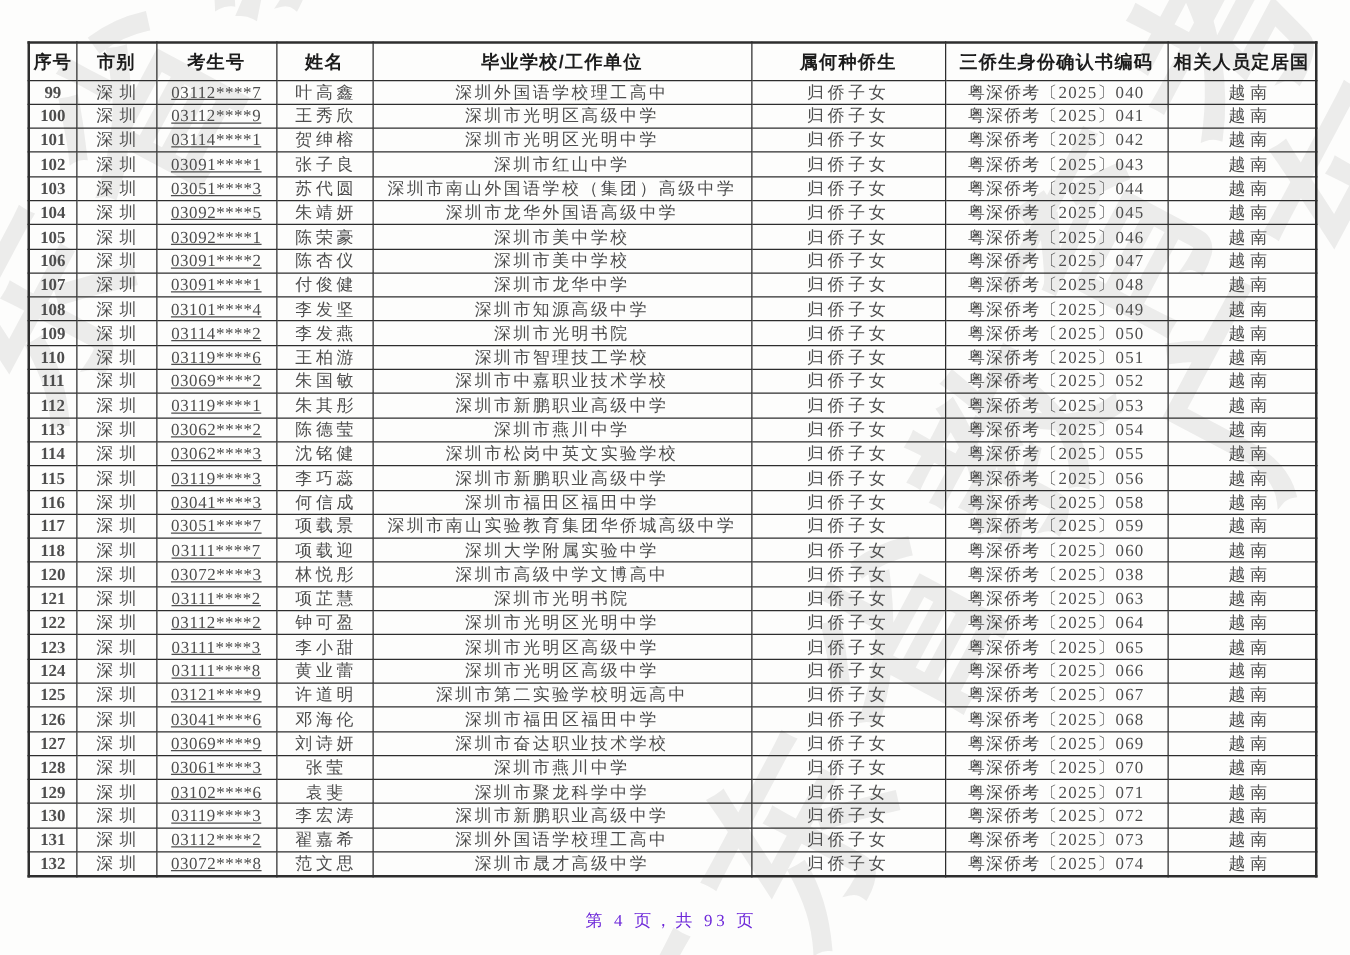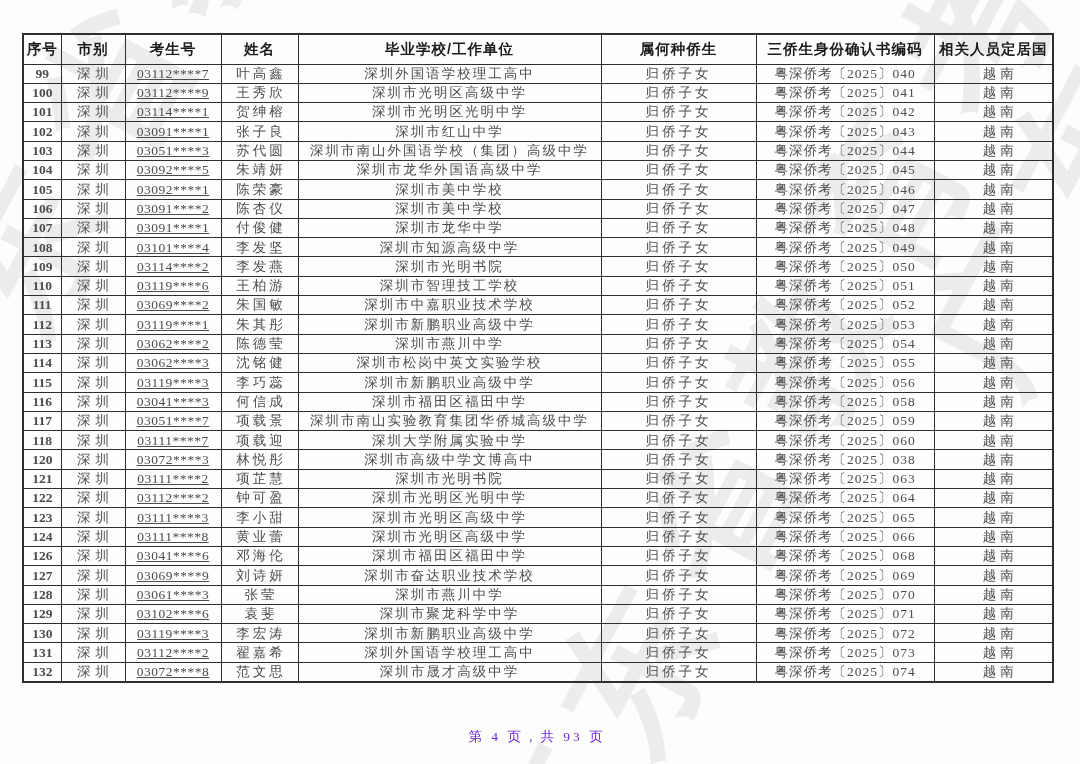--- a/index.html
+++ b/index.html
@@ -359,20 +359,30 @@
             <td class="col-seq">124</td>
             <td class="col-city">深圳</td>
             <td class="col-exam_no">03111****8</td>
             <td class="col-name">黄业蕾</td>
             <td class="col-school">深圳市光明区高级中学</td>
             <td class="col-overseas_type">归侨子女</td>
             <td class="col-cert_code">粤深侨考〔2025〕066</td>
             <td class="col-country">越南</td>
           </tr>
           <tr>
+            <td class="col-seq">125</td>
+            <td class="col-city">深圳</td>
+            <td class="col-exam_no">03121****9</td>
+            <td class="col-name">许道明</td>
+            <td class="col-school">深圳市第二实验学校明远高中</td>
+            <td class="col-overseas_type">归侨子女</td>
+            <td class="col-cert_code">粤深侨考〔2025〕067</td>
+            <td class="col-country">越南</td>
+          </tr>
+          <tr>
             <td class="col-seq">126</td>
             <td class="col-city">深圳</td>
             <td class="col-exam_no">03041****6</td>
             <td class="col-name">邓海伦</td>
             <td class="col-school">深圳市福田区福田中学</td>
             <td class="col-overseas_type">归侨子女</td>
             <td class="col-cert_code">粤深侨考〔2025〕068</td>
             <td class="col-country">越南</td>
           </tr>
           <tr>

